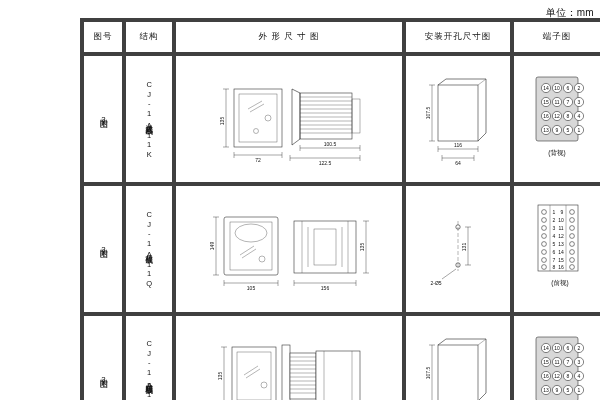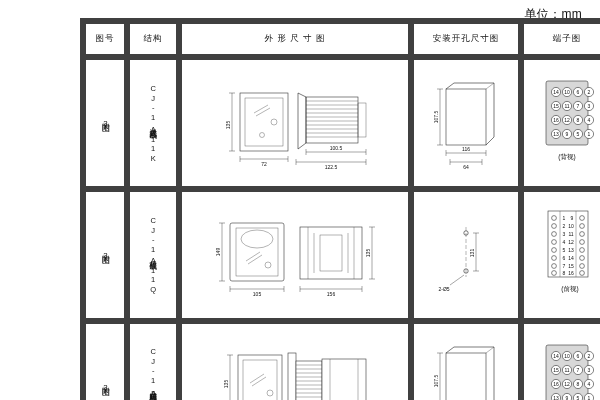--- a/index.html
+++ b/index.html
@@ -15,37 +15,37 @@
     position: relative;
     overflow: hidden;
   }
   #page {
     position: absolute;
     left: 0; top: 0;
     width: 600px; height: 400px;
   }
   .unit-note {
     position: absolute;
-    right: 18px;
+    right: 6px;
     top: 6px;
-    font-size: 12px;
+    font-size: 10px;
     color: #111;
     letter-spacing: 0.3px;
   }
   table.main {
     position: absolute;
     left: 80px;
     top: 18px;
     width: 440px;
     height: 368px;
     border-collapse: collapse;
     table-layout: fixed;
   }
   table.main td, table.main th {
-    border: 6px solid #404040;
+    border: 4px solid #404040;
     padding: 6px;
     vertical-align: middle;
     text-align: center;
     font-weight: normal;
   }
   thead th {
     height: 18px;
     font-size: 8.5px;
     letter-spacing: 1px;
   }

